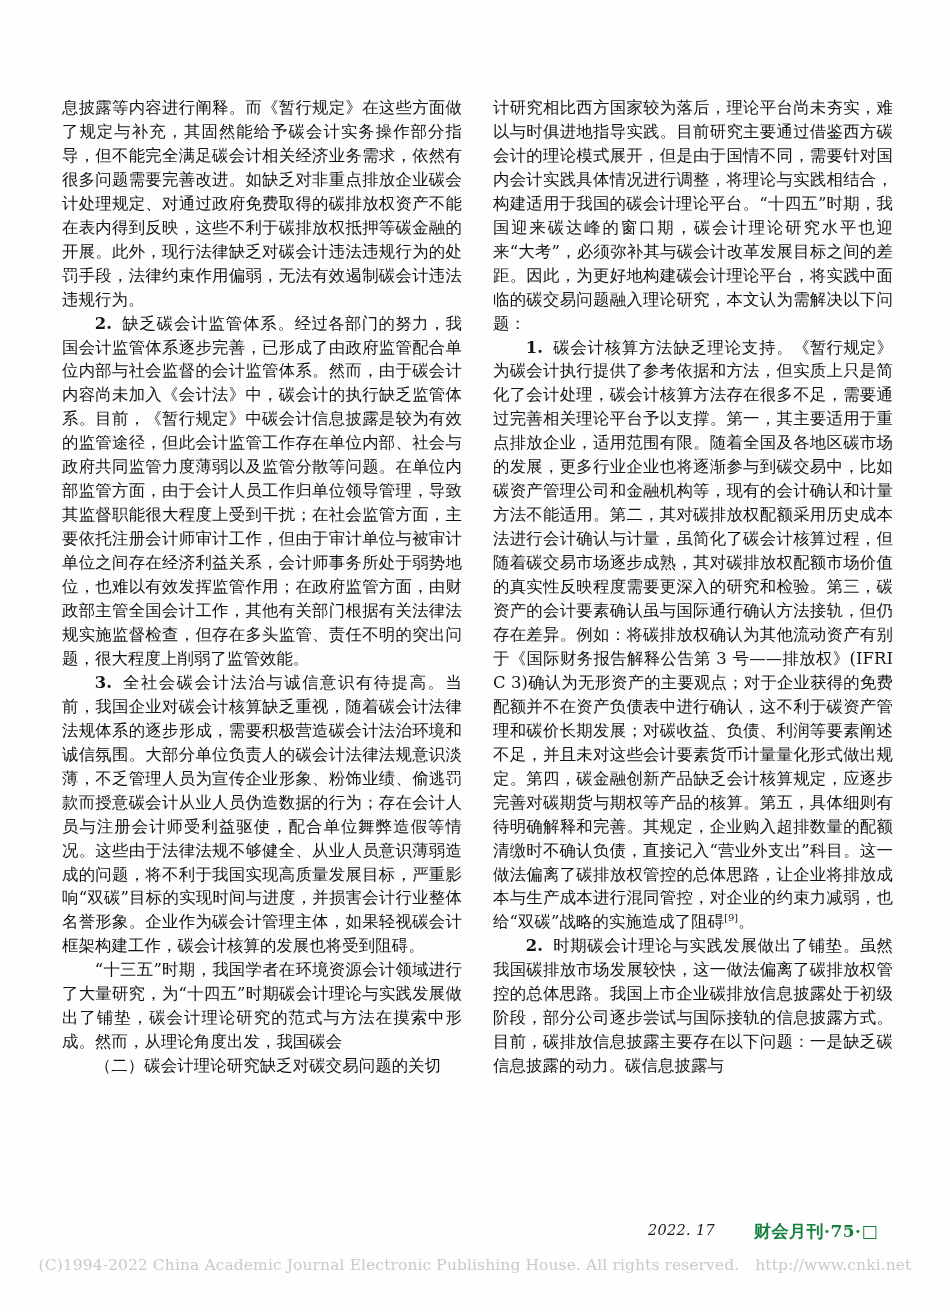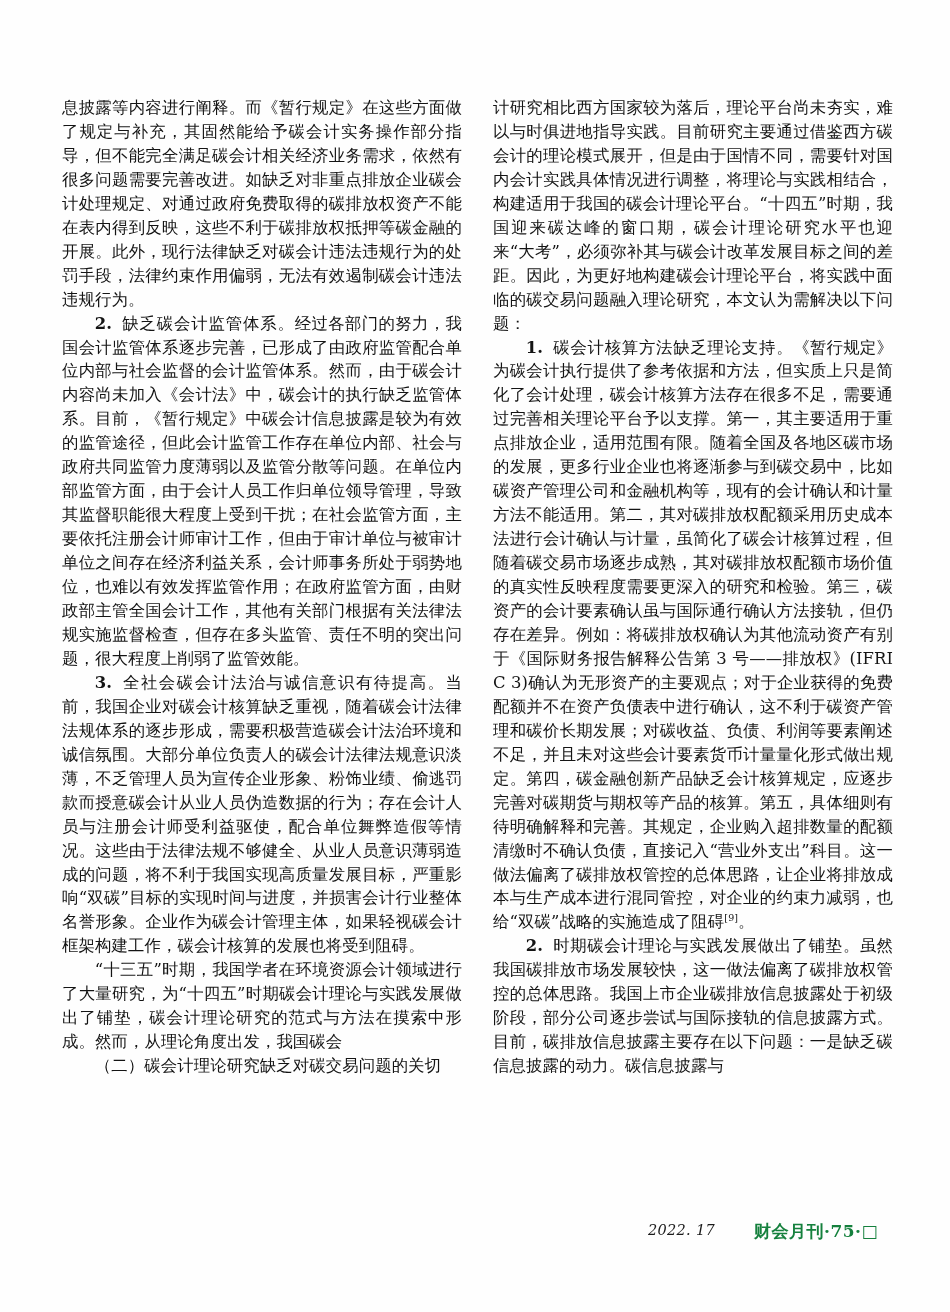--- a/index.html
+++ b/index.html
@@ -158,14 +158,15 @@
       <p class="indent"><span class="runin-num">2.</span><span class="runin">时期碳会计理论与实践发展做出了铺垫。</span><span>虽然我国碳排放市场发展较快，这一做法偏离了碳排放权管控的总体思路。我国上市企业碳排放信息披露处于初级阶段，部分公司逐步尝试与国际接轨的信息披露方式。目前，碳排放信息披露主要存在以下问题：一是缺乏碳信息披露的动力。碳信息披露与</span></p>
 
     </div>
   </div>
 
   <div class="footer">
     <div class="footer-issue">2022. 17</div>
     <div class="footer-journal"><span>财会月刊</span><span class="pg">·</span><span class="pg">75</span><span class="pg">·</span><span class="pg">□</span></div>
   </div>
 
+  <div class="copyright"><span>(C)1994-2022 China Academic Journal Electronic Publishing House. All rights reserved.</span><span class="url">http://www.cnki.net</span></div>
 
 </div>
 
 </body></html>

